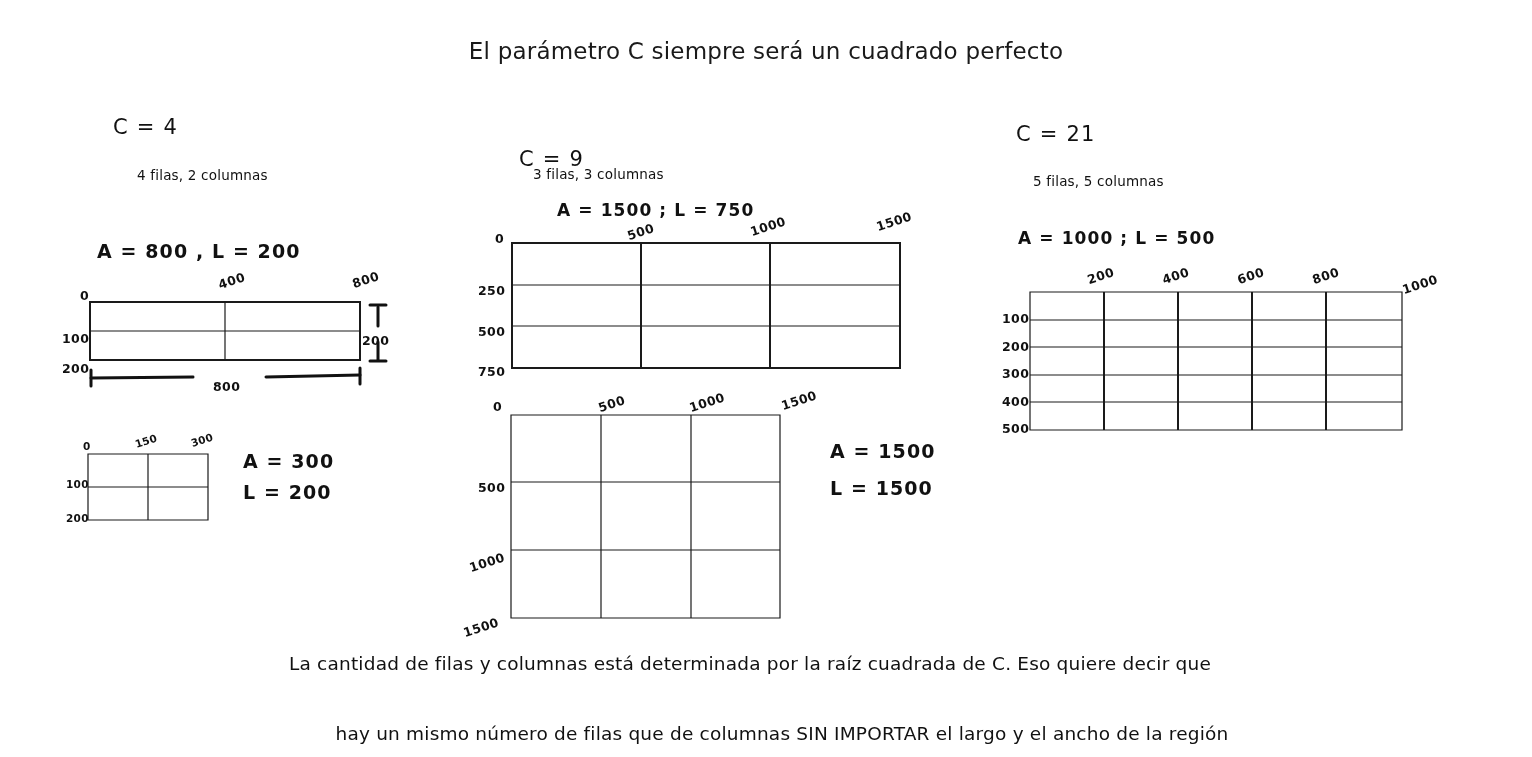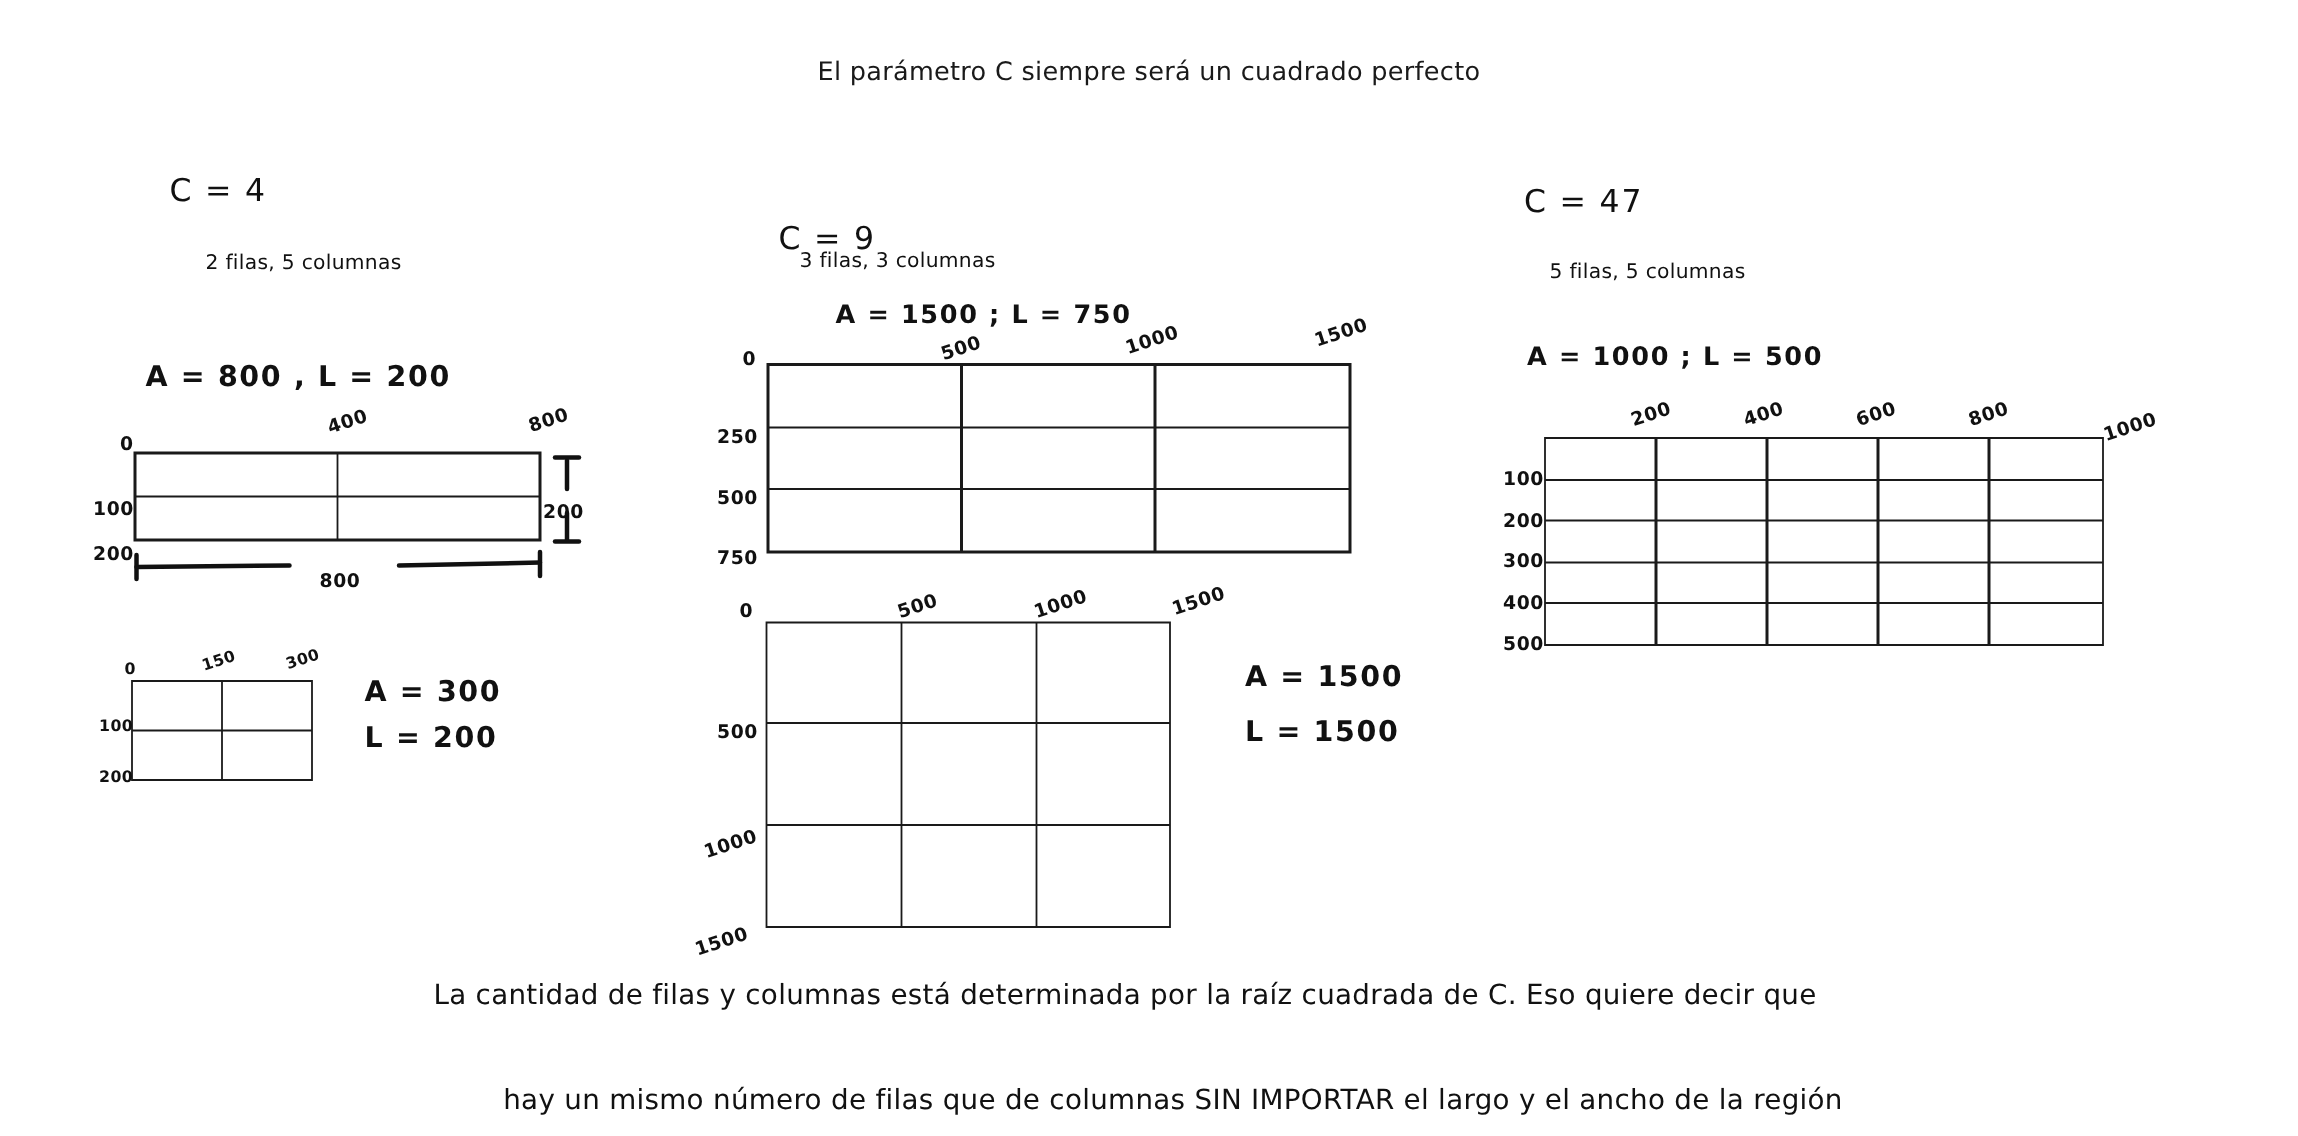--- a/index.html
+++ b/index.html
@@ -14,21 +14,21 @@
     overflow: hidden;
     font-family: "DejaVu Sans", sans-serif;
     color: #111111;
   }
   .abs { position: absolute; }
   .title {
     top: 38px;
     left: 0;
     width: 1532px;
     text-align: center;
-    font-size: 17px;
+    font-size: 23px;
     letter-spacing: 0.2px;
     color: #1a1a1a;
   }
   .case-label {
     font-size: 21px;
     letter-spacing: 1.2px;
   }
   .case-sub {
     font-size: 13.5px;
     letter-spacing: 0.2px;
@@ -74,21 +74,21 @@
   .thin { stroke-width: 1.2; }
   .med { stroke-width: 2.0; }
   .dim { stroke: #111111; stroke-width: 3; fill: none; stroke-linecap: round; }
 </style>
 </head>
 <body>
 
 <div class="abs title">El parámetro C siempre será un cuadrado perfecto</div>
 
 <div class="abs case-label" style="left:113px; top:115px;">C = 4</div>
-<div class="abs case-sub" style="left:137px; top:167px;">2 filas, 5 columnas</div>
+<div class="abs case-sub" style="left:137px; top:167px;">4 filas, 2 columnas</div>
 
 <div class="abs eq-lg" style="left:97px; top:240px;">A = 800 ,  L = 200</div>
 
 <div class="abs" style="left:60px; top:280px;">
   <svg width="350" height="130" viewBox="0 0 350 130">
 
     <path class="grid-line med" d="M30,22 L300,22 L300,80 L30,80 Z"></path>
     <path class="grid-line thin" d="M30,51 L300,51"></path>
     <path class="grid-line thin" d="M165,22 L165,80"></path>
 
@@ -160,21 +160,21 @@
 <div class="abs tick" style="left:493px; top:399px;">0</div>
 <div class="abs tick tick-rot" style="left:601px; top:400px;">500</div>
 <div class="abs tick tick-rot" style="left:692px; top:400px;">1000</div>
 <div class="abs tick tick-rot" style="left:784px; top:398px;">1500</div>
 <div class="abs tick" style="left:478px; top:480px;">500</div>
 <div class="abs tick tick-rot" style="left:472px; top:560px;">1000</div>
 <div class="abs tick tick-rot" style="left:466px; top:625px;">1500</div>
 <div class="abs eq-lg" style="left:830px; top:440px;">A = 1500</div>
 <div class="abs eq-lg" style="left:830px; top:477px;">L = 1500</div>
 
-<div class="abs case-label" style="left:1016px; top:122px;">C = 47</div>
+<div class="abs case-label" style="left:1016px; top:122px;">C = 21</div>
 <div class="abs case-sub" style="left:1033px; top:173px;">5 filas, 5 columnas</div>
 
 <div class="abs eq" style="left:1018px; top:228px;">A = 1000 ;  L = 500</div>
 
 <div class="abs" style="left:1000px; top:280px;">
   <svg width="430" height="165" viewBox="0 0 430 165">
     <path class="grid-line thin" d="M30,12 L402,12 L402,150 L30,150 Z"></path>
     <path class="grid-line thin" d="M30,40 L402,40"></path>
     <path class="grid-line thin" d="M30,67 L402,67"></path>
     <path class="grid-line thin" d="M30,95 L402,95"></path>

